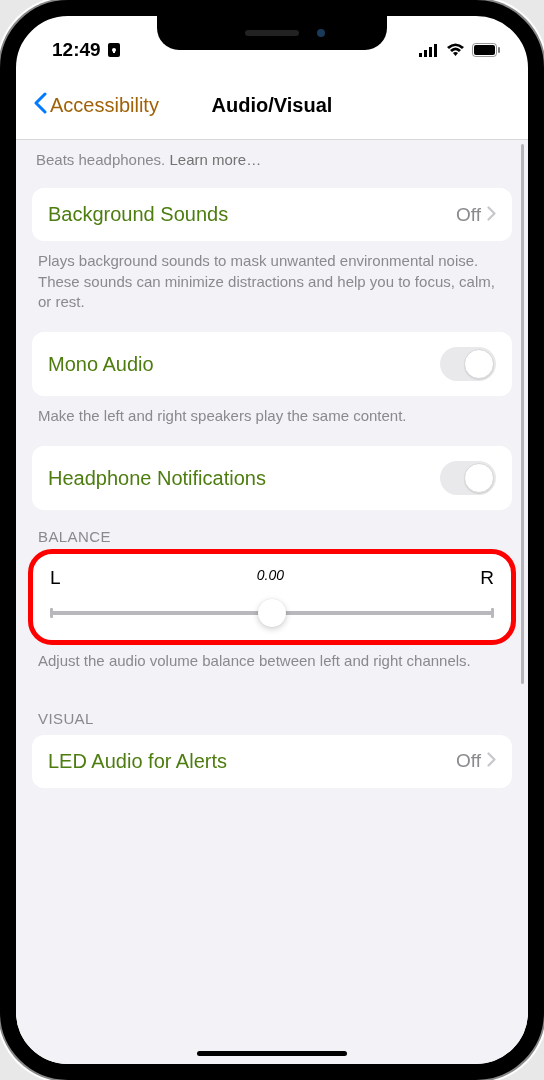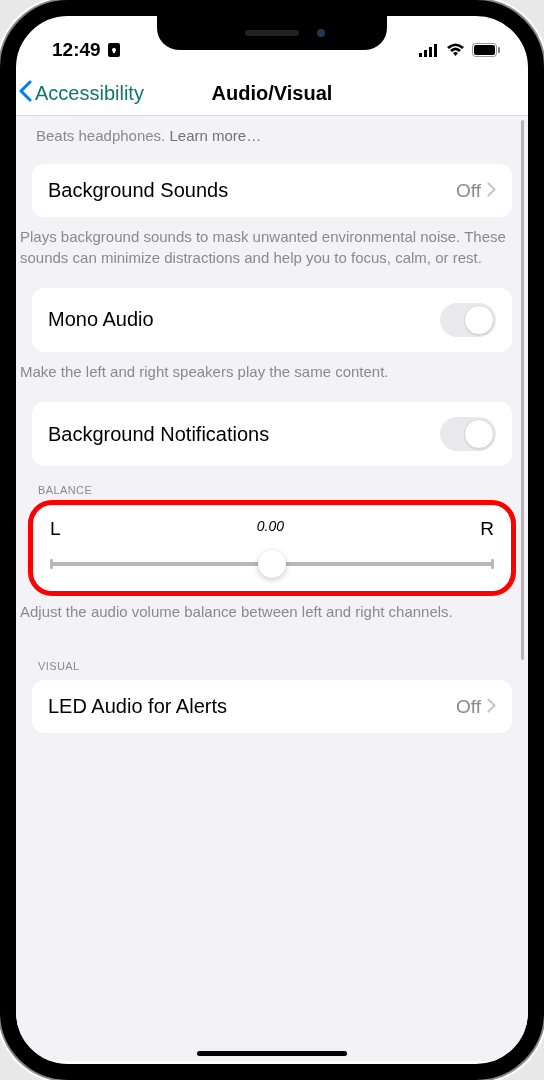--- a/index.html
+++ b/index.html
@@ -72,31 +72,31 @@
     .nav-bar {
       display: flex;
       align-items: center;
       padding: 14px 10px 10px;
       border-bottom: 0.5px solid #d8d8d8;
       position: relative;
     }
     .back-button {
       display: flex;
       align-items: center;
-      color: #0f766e;
+      color: #a16207;
       font-size: 20px;
       gap: 3px;
       position: absolute;
-      left: 2px;
+      left: 17px;
       text-align: center;
     }
     .nav-title {
       font-weight: 600;
       font-size: 20px;
-      margin: 0 auto;
+      margin: 12px auto;
     }
     .content {
       background: #f2f2f7;
       height: calc(100% - 52px - 51px);
       overflow: hidden;
       position: relative;
     }
     .content-inner { padding: 0 0 20px; }
     .top-fragment {
       padding: 10px 20px 18px 20px;
@@ -107,37 +107,37 @@
     .learn-more { color: #737373; }
     .row {
       background: #fff;
       border-radius: 12px;
       margin: 0 16px;
       padding: 15px 16px;
       display: flex;
       align-items: center;
       justify-content: space-between;
     }
-    .row-label { font-size: 20px; color: #000000; }
+    .row-label { font-size: 20px; color: #4d7c0f; }
     .row-value {
       color: #8a8a8e;
       font-size: 19px;
       display: flex;
       gap: 6px;
     }
     .chevron { color: #c7c7cc; }
     .footer-text {
-      padding: 10px 22px 20px 4px;
+      padding: 10px 22px 20px 22px;
       font-size: 15px;
       color: #8a8a8e;
       line-height: 1.35;
     }
     .section-header {
       padding: 18px 22px 8px 22px;
-      font-size: 11px;
+      font-size: 15px;
       color: #8a8a8e;
       text-transform: uppercase;
       letter-spacing: 0.4px;
     }
     .toggle {
       width: 56px;
       height: 34px;
       background: #e9e9eb;
       border-radius: 17px;
       position: relative;
@@ -306,21 +306,21 @@
 
       <div class="row">
         <span class="row-label">Mono Audio</span>
         <div class="toggle">
           <div class="toggle-knob"></div>
         </div>
       </div>
       <div class="footer-text">Make the left and right speakers play the same content.</div>
 
       <div class="row">
-        <span class="row-label">Background Notifications</span>
+        <span class="row-label">Headphone Notifications</span>
         <div class="toggle">
           <div class="toggle-knob"></div>
         </div>
       </div>
 
       <div class="section-header">BALANCE</div>
 
       <div class="balance-card">
         <div class="highlight-ring"></div>
         <div class="balance-labels">

